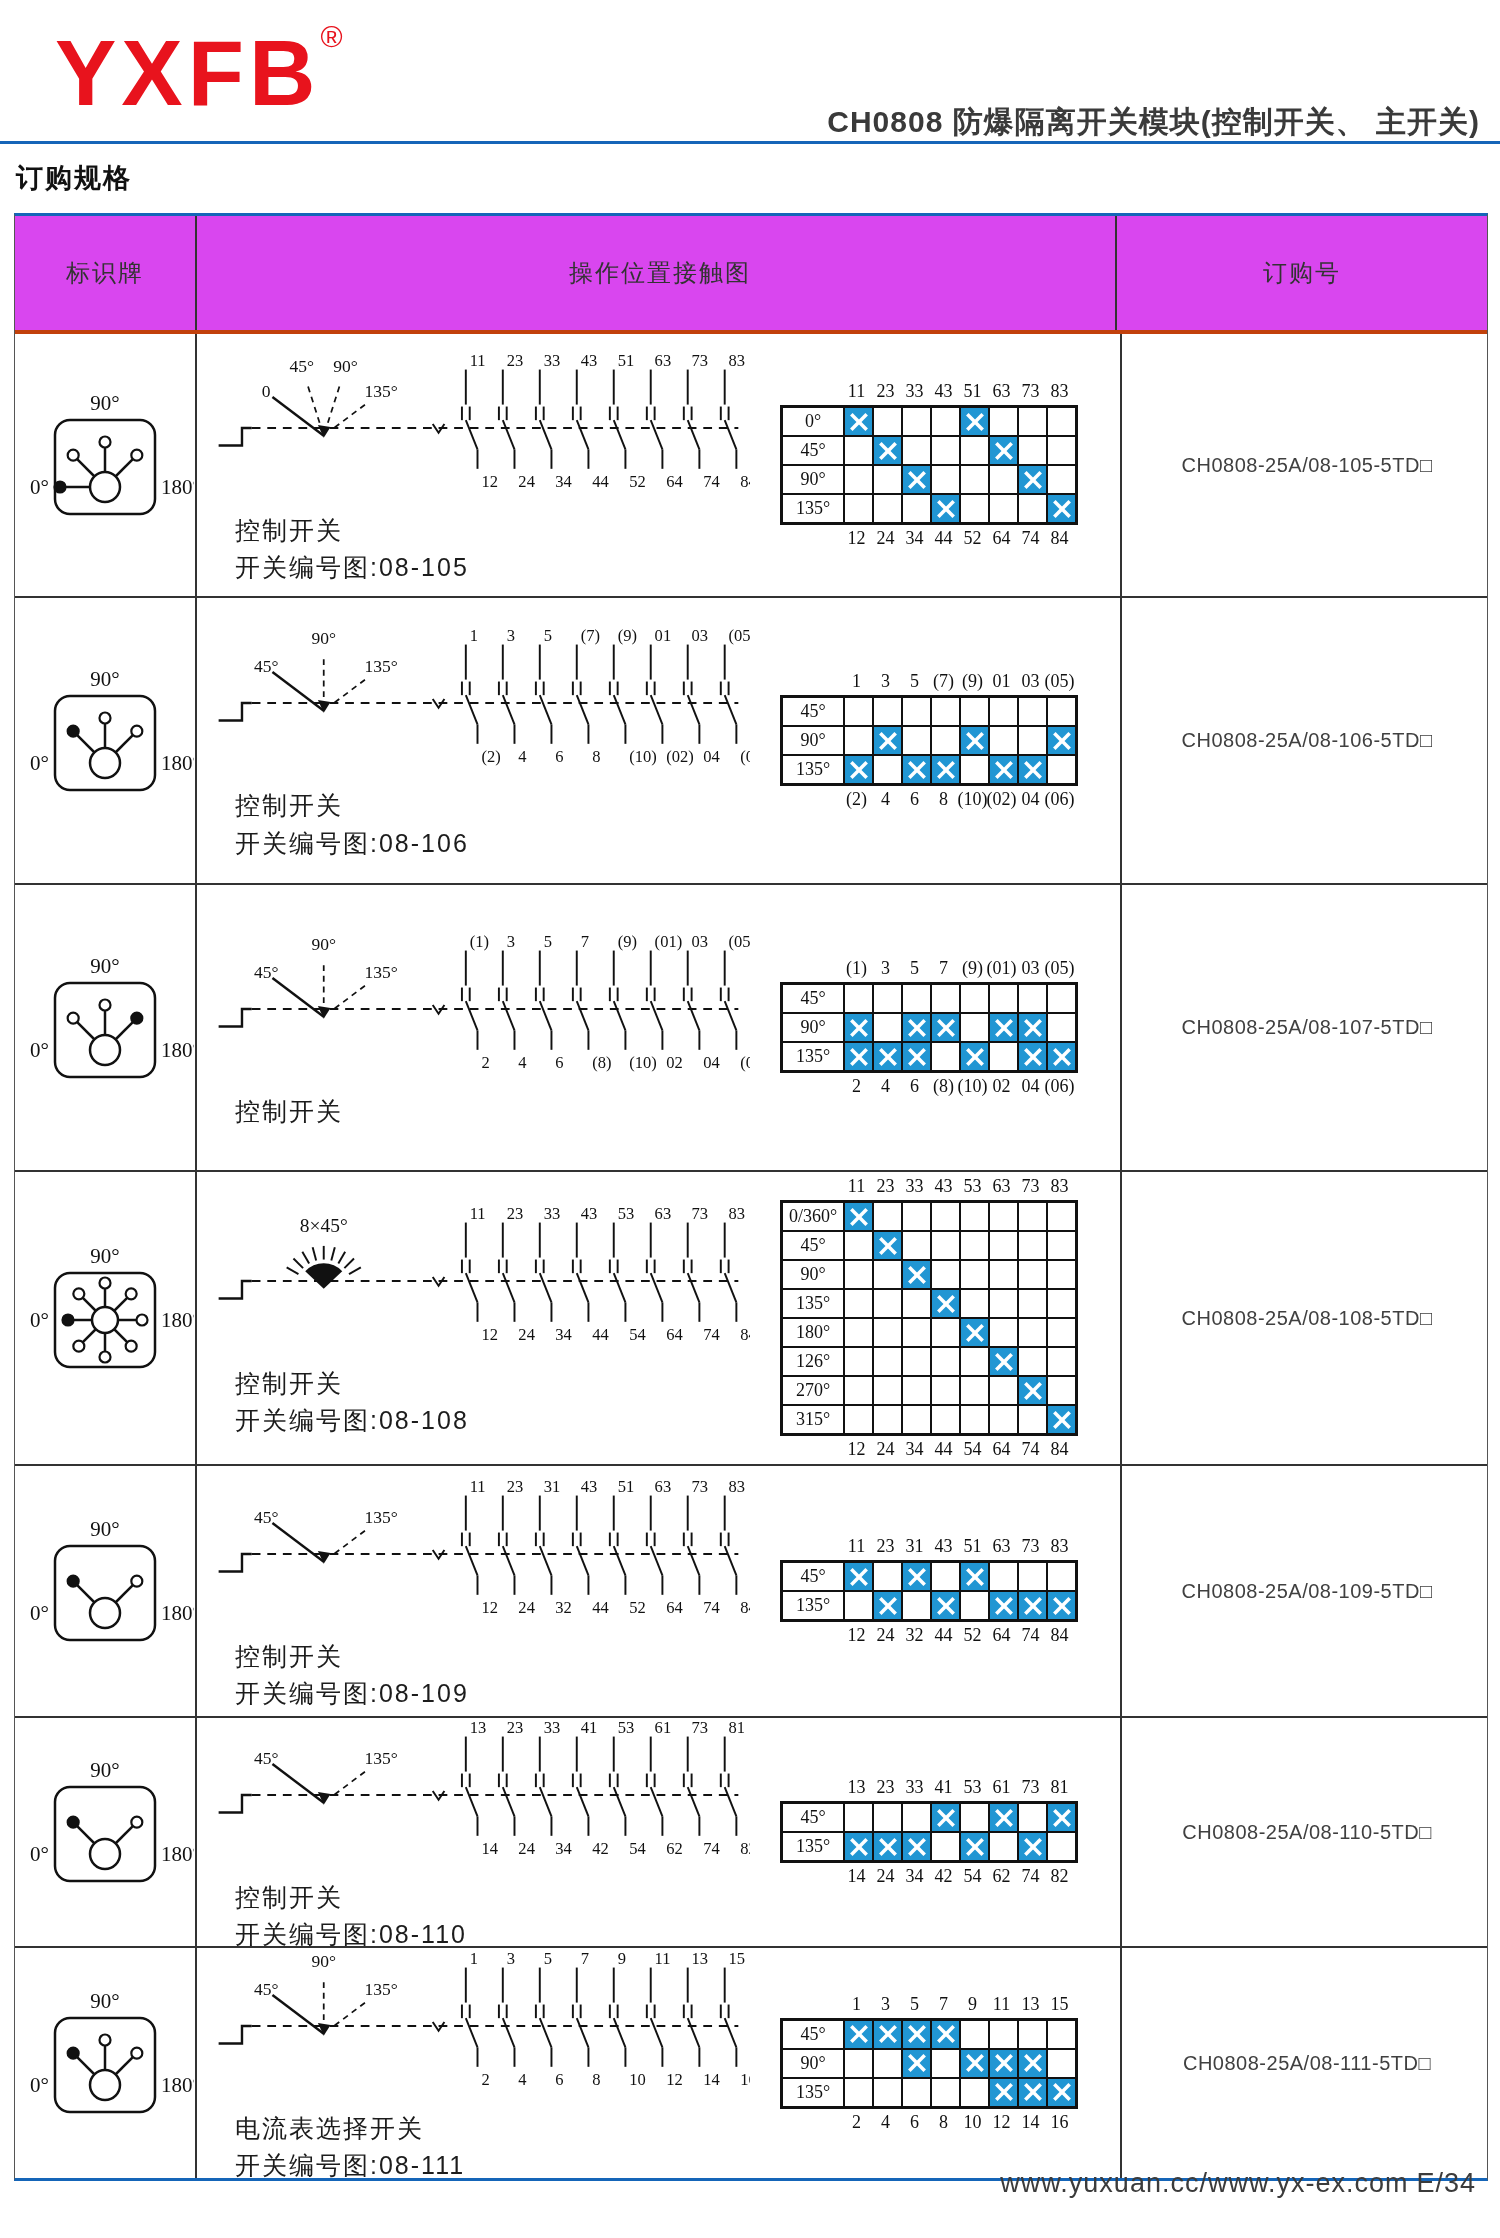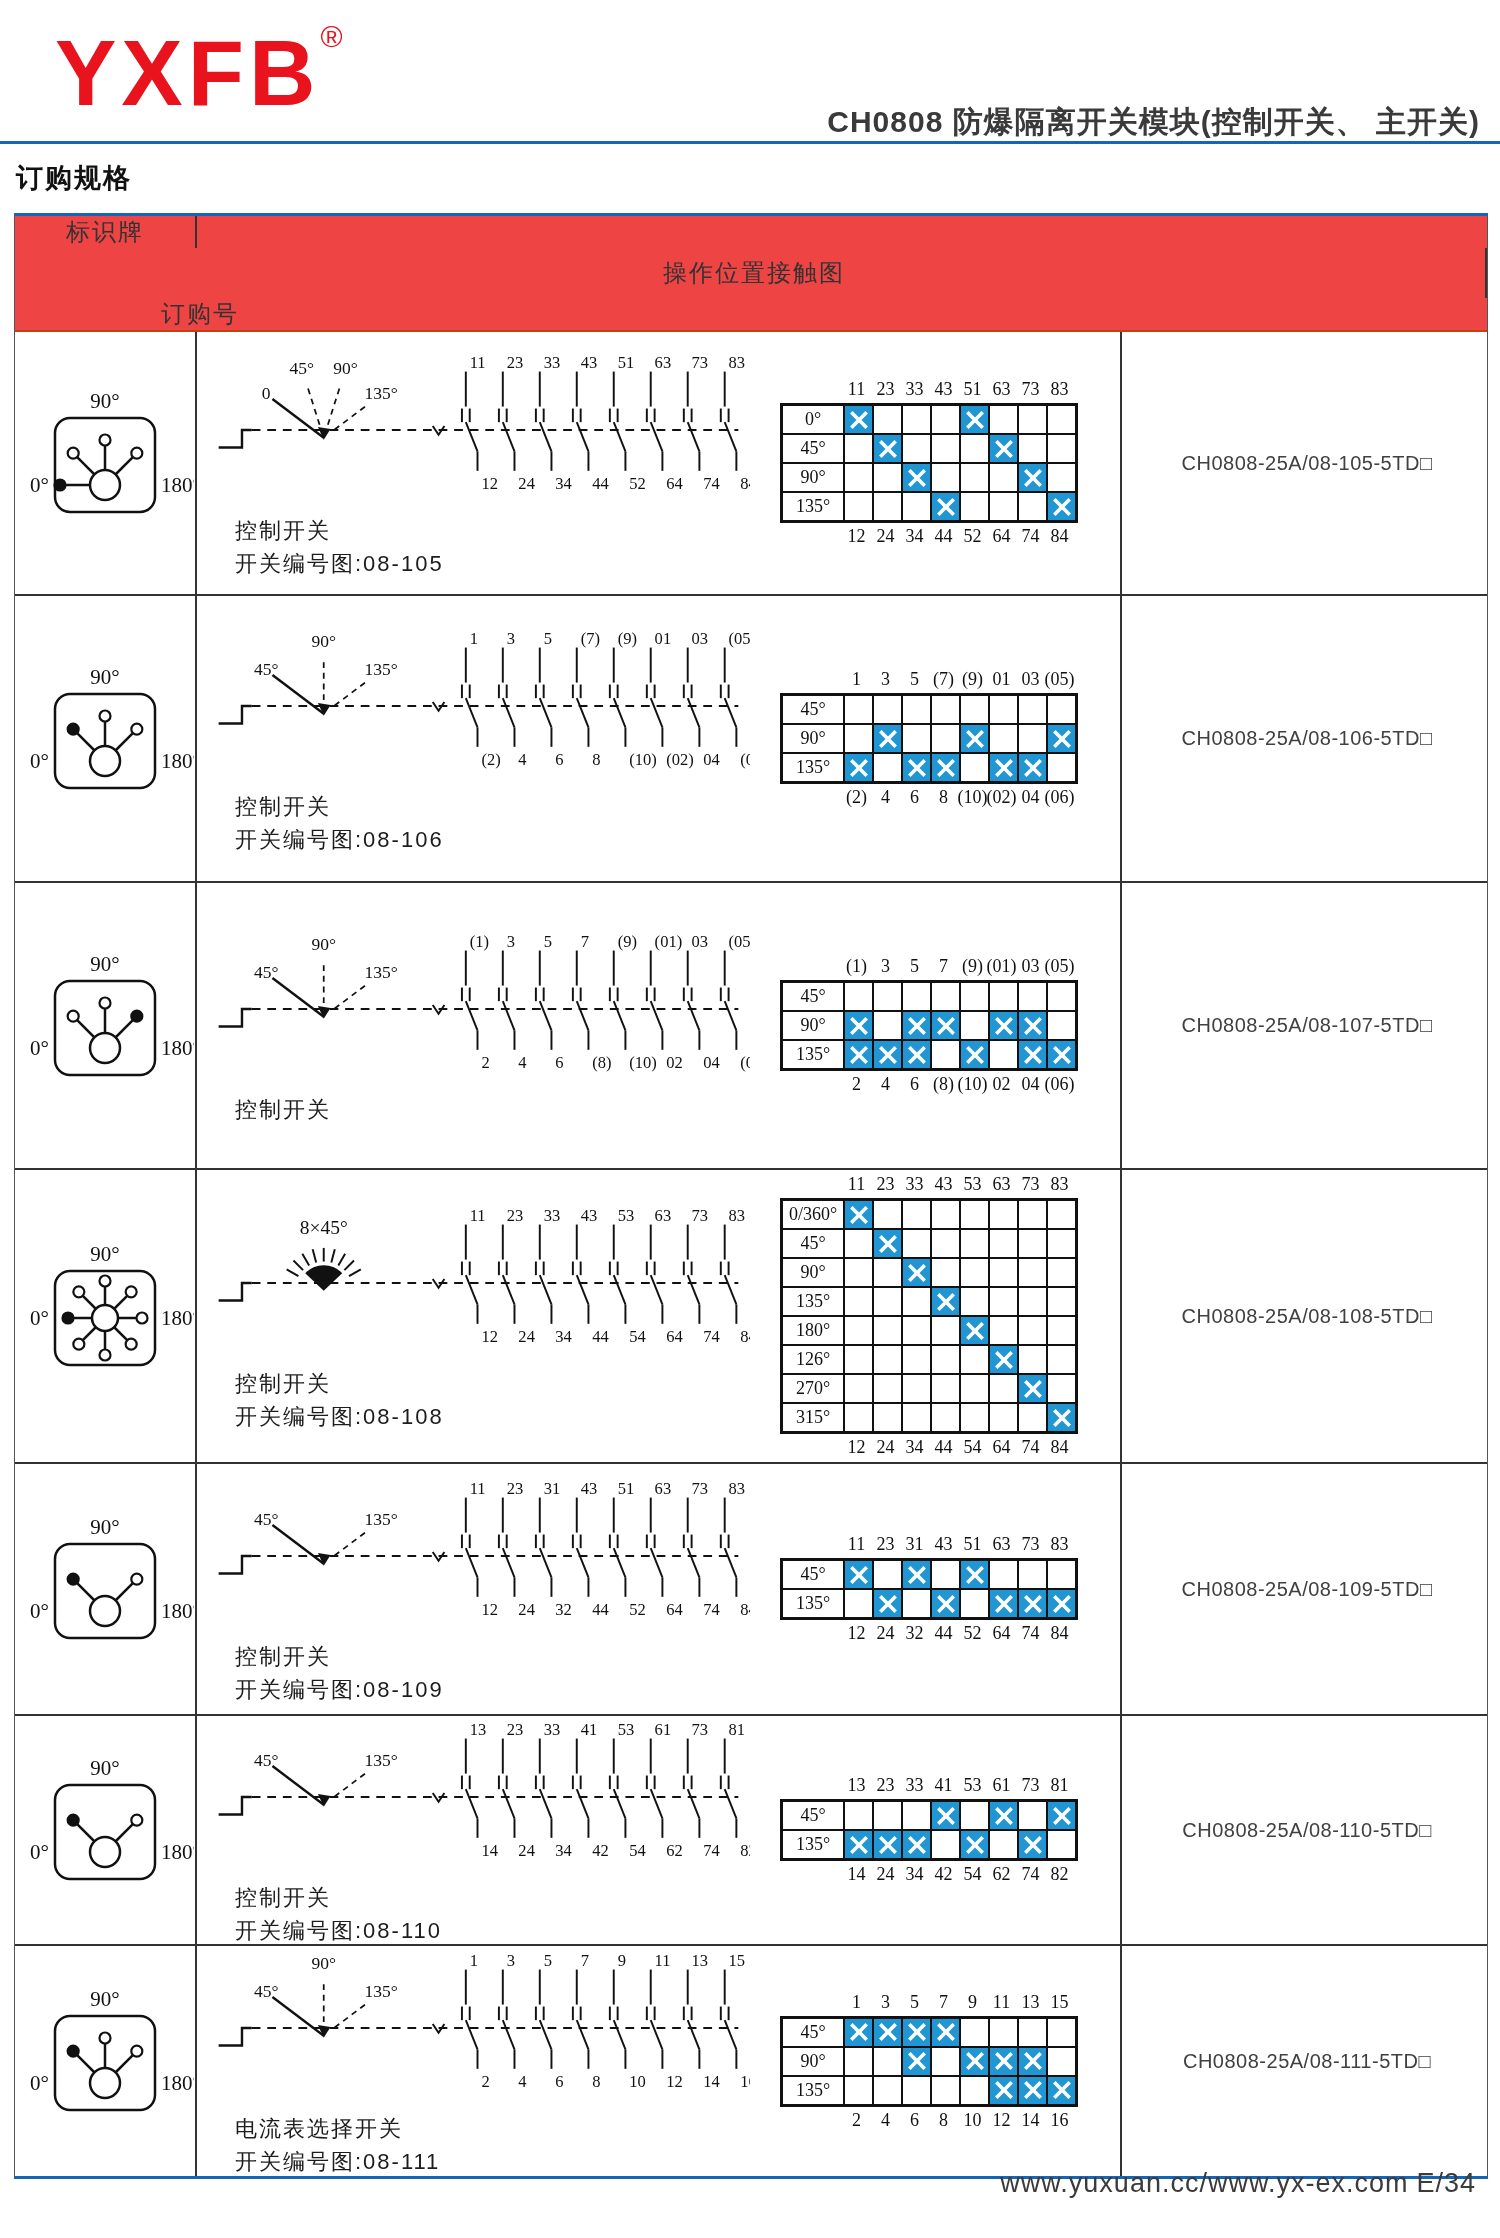--- a/index.html
+++ b/index.html
@@ -14,29 +14,29 @@
   .logo sup{font-size:30px;font-weight:400;vertical-align:58px;letter-spacing:0;}
   .doc-title{position:absolute;right:20px;top:66px;font-size:30px;font-weight:bold;
         color:#3a3a3a;letter-spacing:1px;margin-top:36px;}
   .rule-main{position:absolute;left:0;top:141px;width:1500px;height:3px;background:#1565b8;}
   .section-title{position:absolute;left:16px;top:160px;font-size:27px;font-weight:bold;color:#111;letter-spacing:2px;}
   
   .spec-table{position:absolute;left:14px;top:213px;width:1472px;
      border-top:3px solid #1565b8;border-bottom:3px solid #1565b8;
      border-left:1px solid #555;border-right:1px solid #555;
      display:flex;flex-direction:column;}
-  .thead{display:flex;height:114px;background:#ef4444;border-bottom:2px solid #c2410c;flex-direction:column;}
+  .thead{display:flex;height:114px;background:#d946ef;border-bottom:4px solid #c2410c;}
   .trow{display:flex;border-bottom:2px solid #333;}
   .trow:last-child{border-bottom:none;}
   .c1{width:180px;flex:none;border-right:2px solid #333;display:flex;align-items:center;justify-content:center;}
   .c2{flex:1;border-right:2px solid #333;display:flex;align-items:center;padding-left:8px;}
   .c3{width:370px;flex:none;display:flex;align-items:center;justify-content:center;}
   .th{font-size:24px;color:#333;display:flex;align-items:center;justify-content:center;letter-spacing:2px;}
   .schem-wrap{width:575px;flex:none;display:flex;flex-direction:column;}
-  .caption{margin:4px 0 0 30px;font-size:22px;color:#1c1c1c;line-height:1.5;letter-spacing:2px;}
+  .caption{margin:4px 0 0 30px;font-size:25px;color:#1c1c1c;line-height:1.5;letter-spacing:2px;}
   .matrix-wrap{margin-left:auto;margin-right:42px;}
   .order{font-size:20px;font-weight:normal;color:#404040;letter-spacing:.5px;white-space:nowrap;}
   
   .matrix{display:flex;flex-direction:column;align-items:flex-start;
           font-family:"Liberation Serif",serif;}
   .m-line{display:grid;grid-template-columns:62px repeat(8,29px);}
   .m-lab{height:27px;display:flex;align-items:center;justify-content:center;
          font-size:18px;color:#111;}
   .m-frame{border:2px solid #111;}
   .m-cell{width:29px;height:29px;border:1px solid #111;box-sizing:border-box;

